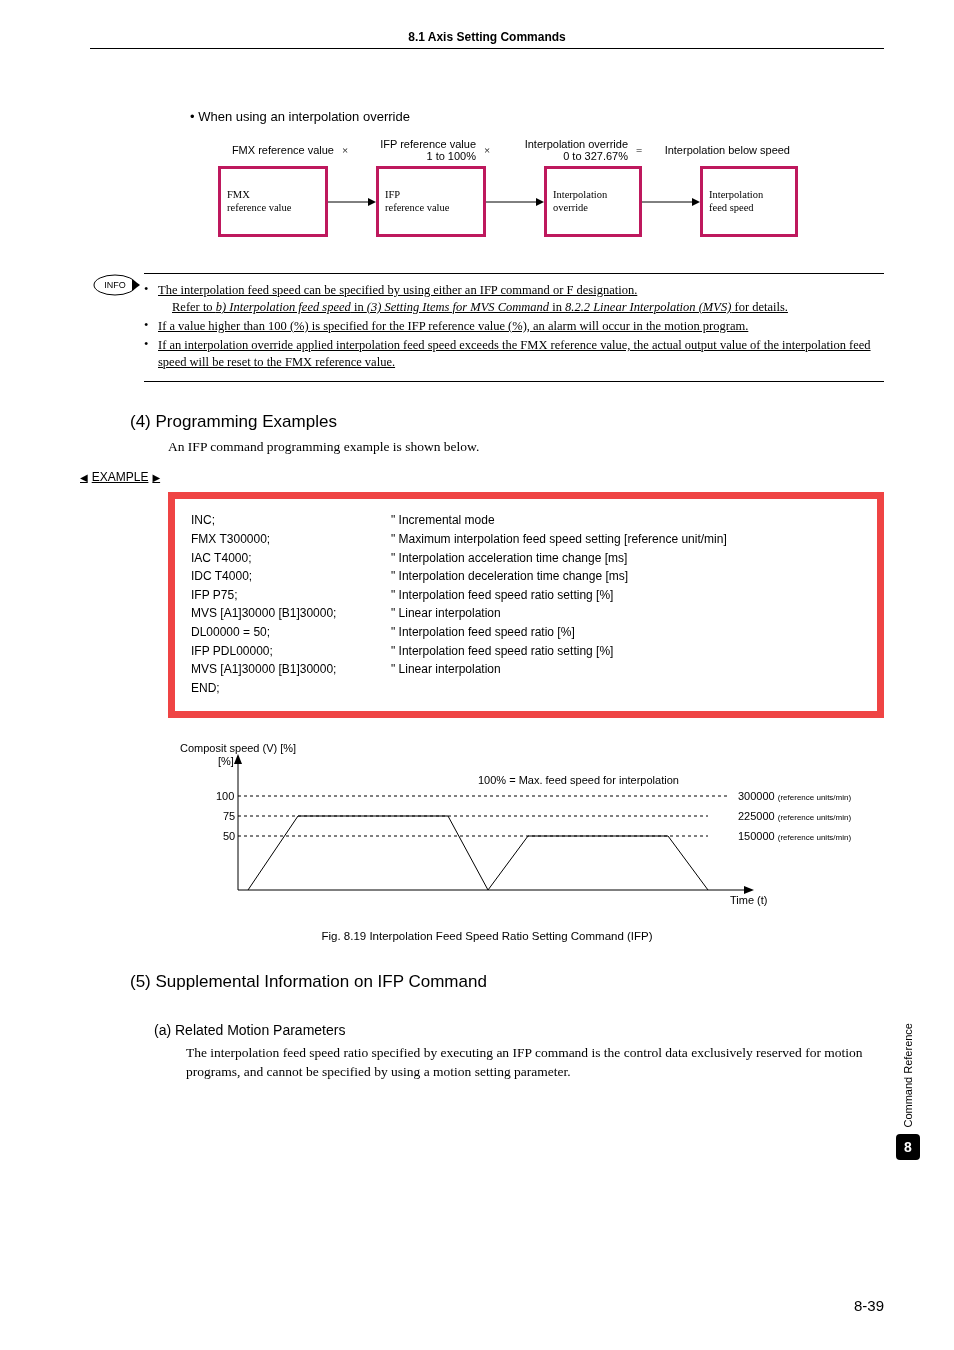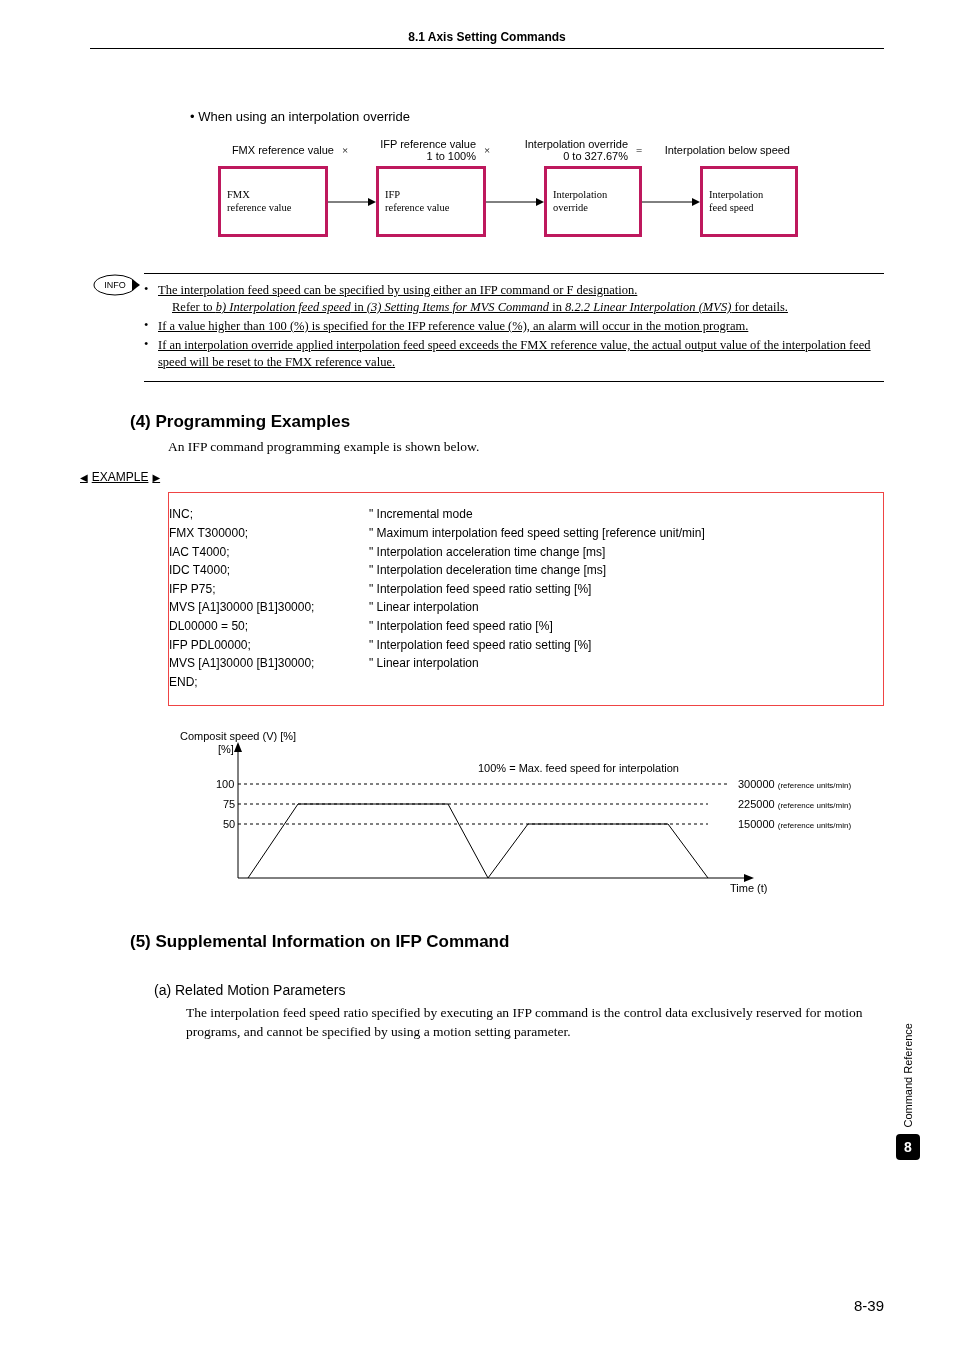--- a/index.html
+++ b/index.html
@@ -104,21 +104,20 @@
   .refer {
     margin-left: 14px;
     font-family: "Times New Roman", serif;
   }
 
   .h4 {
     font-family: Arial, sans-serif;
     font-size: 17px;
     margin-top: 30px;
     margin-left: 40px;
-    font-weight: bold;
   }
   .body-text {
     font-family: "Times New Roman", serif;
     font-size: 13.5px;
     margin-left: 78px;
     margin-top: 6px;
     line-height: 1.4;
   }
 
   .example-flag {
@@ -127,23 +126,23 @@
     gap:4px;
     margin-left: -10px;
     margin-top: 14px;
     font-family: Arial, sans-serif;
     font-size: 12px;
     text-decoration: underline;
   }
   .tri { font-size: 10px; }
 
   .code-box {
-    border: 1px solid #ef4444;
+    border: 7px solid #ef4444;
     margin: 8px 0 0 78px;
-    padding: 12px 10px 14px 0;
+    padding: 12px 10px 14px 16px;
     font-family: Arial, sans-serif;
     font-size: 12px;
   }
   .code-row { display:flex; line-height:1.55; }
   .code-row .c1 { width: 200px; flex-shrink:0; }
   .code-row .c2 { flex:1; }
 
   .graph-wrap {
     margin: 22px 0 0 78px;
   }
@@ -365,20 +364,21 @@
       <text x="570" y="100"><tspan><tspan>150000 </tspan><tspan font-size="8">(reference units/min)</tspan></tspan></text>
 
       <polyline points="80,150 130,76 280,76 320,150" fill="none" stroke="#000"></polyline>
 
       <polyline points="320,150 360,96 500,96 540,150" fill="none" stroke="#000"></polyline>
 
       <text x="562" y="164">Time (t)</text>
     </svg>
     
   </div>
+  <div class="caption">Fig. 8.19  Interpolation Feed Speed Ratio Setting Command (IFP)</div>
 
   <div class="h4">(5) Supplemental Information on IFP Command</div>
   <div class="h5a">(a)  Related Motion Parameters</div>
   <div class="body-text" style="margin-left:96px">
     <div>The interpolation feed speed ratio specified by executing an IFP command is the control data exclusively reserved for motion programs, and cannot be specified by using a motion setting parameter.</div>
   </div>
 
 </div>
 
 <div class="side-tab">

